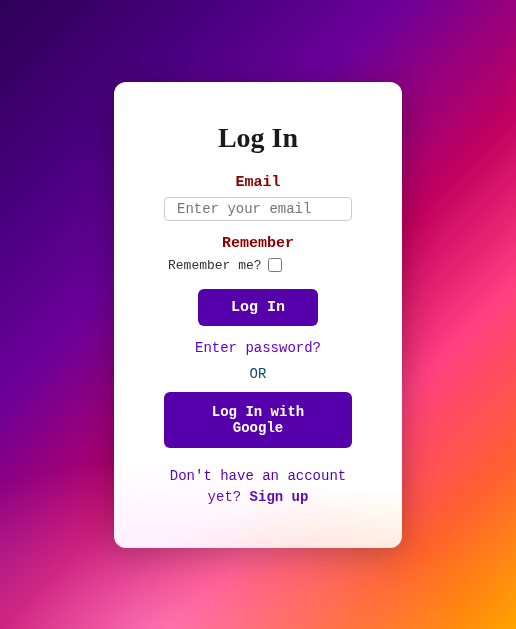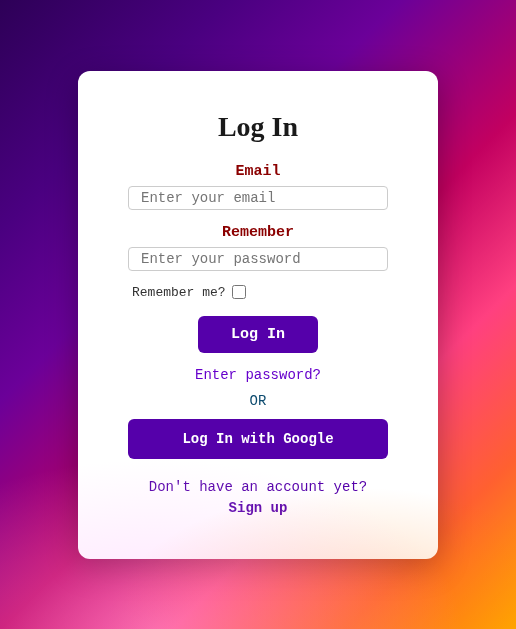--- a/index.html
+++ b/index.html
@@ -29,21 +29,21 @@
       height: 200px;
       background: radial-gradient(ellipse at 30% 100%, rgba(255,180,255,0.4) 0%, transparent 60%),
                   radial-gradient(ellipse at 70% 100%, rgba(255,120,0,0.3) 0%, transparent 50%);
       pointer-events: none;
     }
 
     .card {
       background: #ffffff;
       border-radius: 12px;
       padding: 40px 50px;
-      width: 360px;
+      width: 288px;
       display: flex;
       flex-direction: column;
       align-items: center;
       gap: 0;
       box-shadow: 0 8px 32px rgba(0,0,0,0.3);
     }
 
     .title {
       font-size: 28px;
       font-weight: bold;
@@ -167,21 +167,20 @@
 <div class="card">
   <h1 class="title">Log In</h1>
 
   <div class="form-group">
     <label class="label">Email</label>
     <input class="input-field" type="email" placeholder="Enter your email" style="">
   </div>
 
   <div class="form-group">
     <label class="label">Remember</label>
-    <input class="input-field" type="password" placeholder="Enter your password" style="">
   </div>
 
   <div class="remember-row">
     <span class="remember-label">Remember me?</span>
     <input class="remember-checkbox" type="checkbox" style="">
   </div>
 
   <button class="btn-login">Log In</button>
 
   <a class="forgot-link">Enter password?</a>

